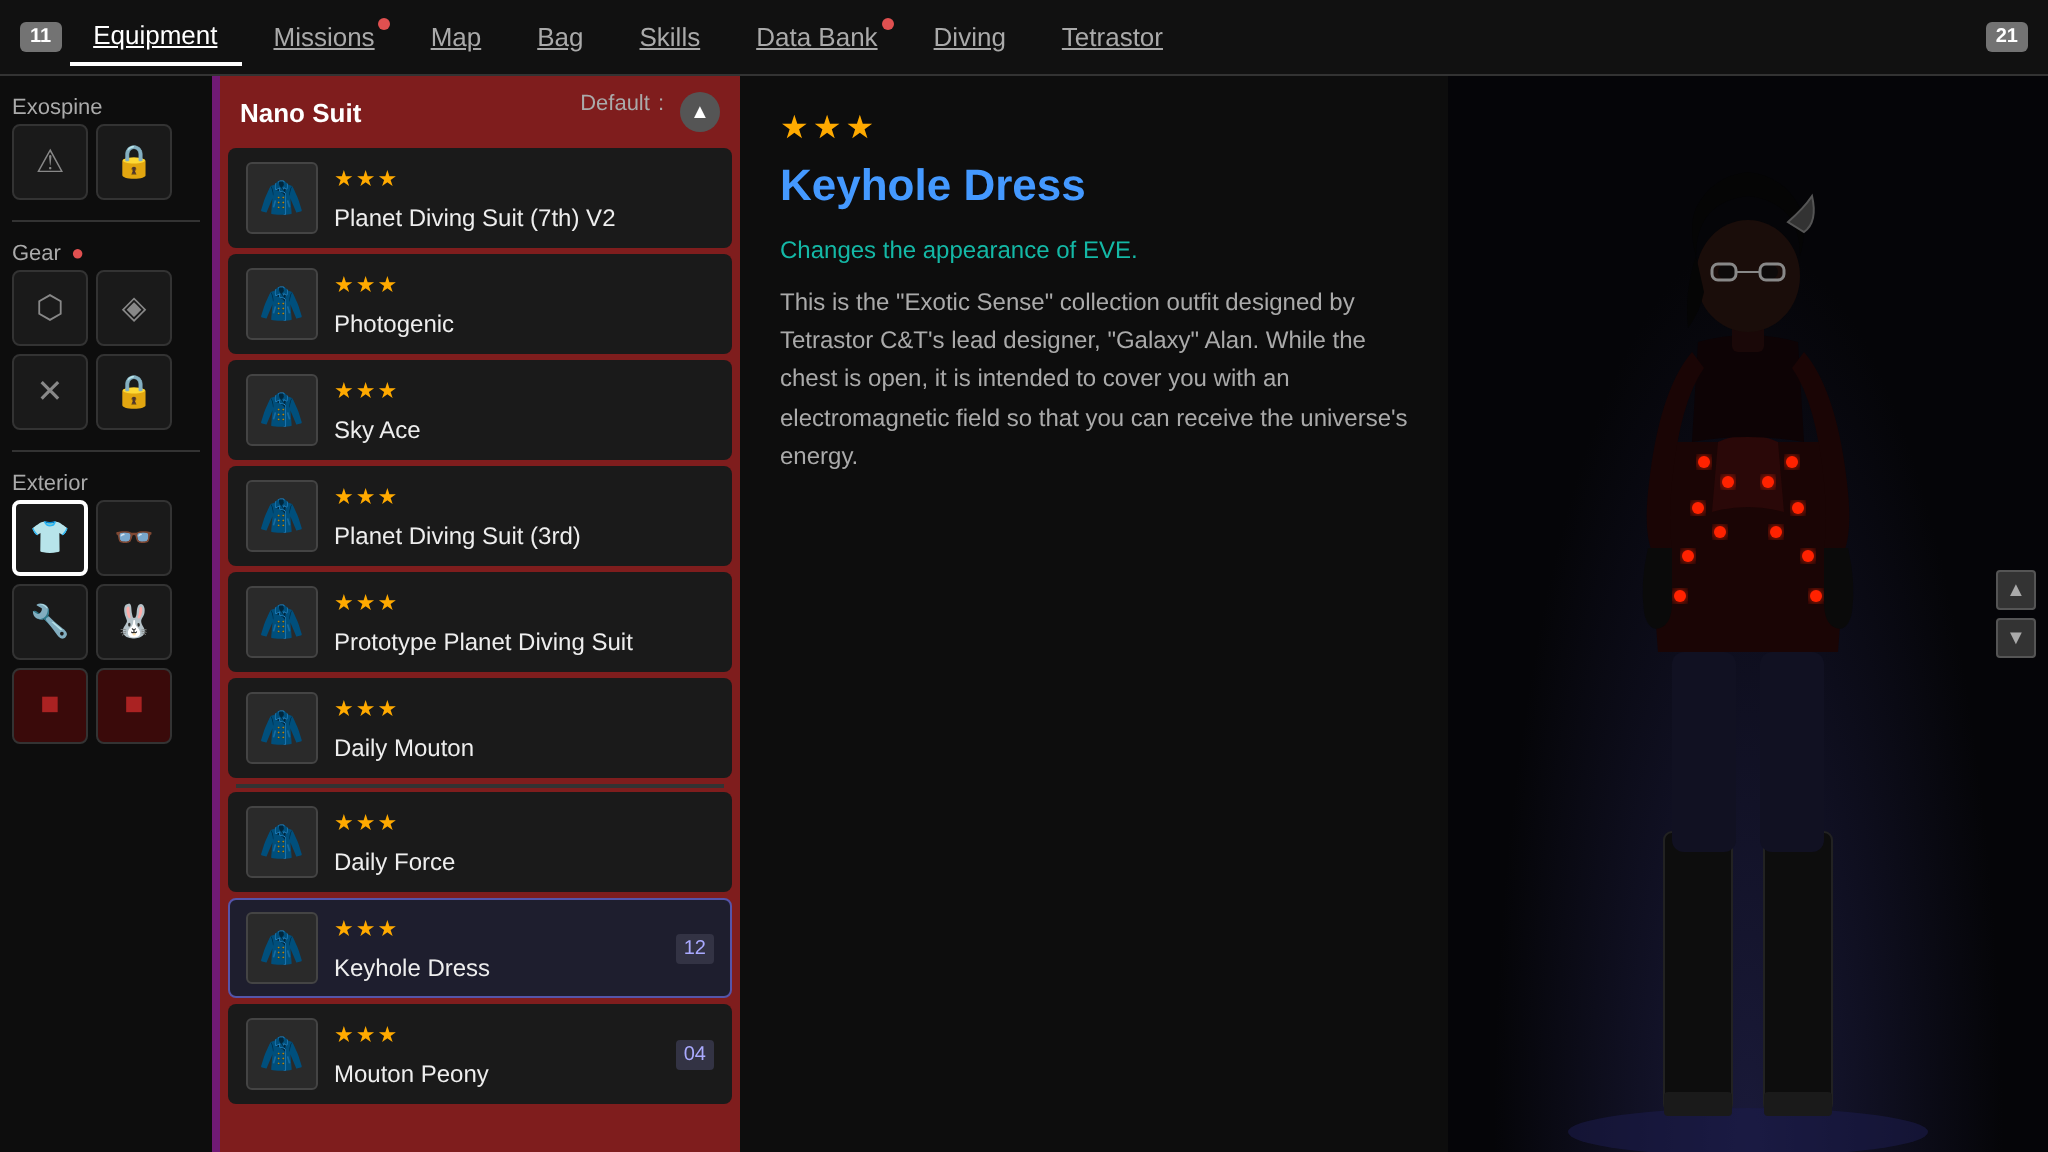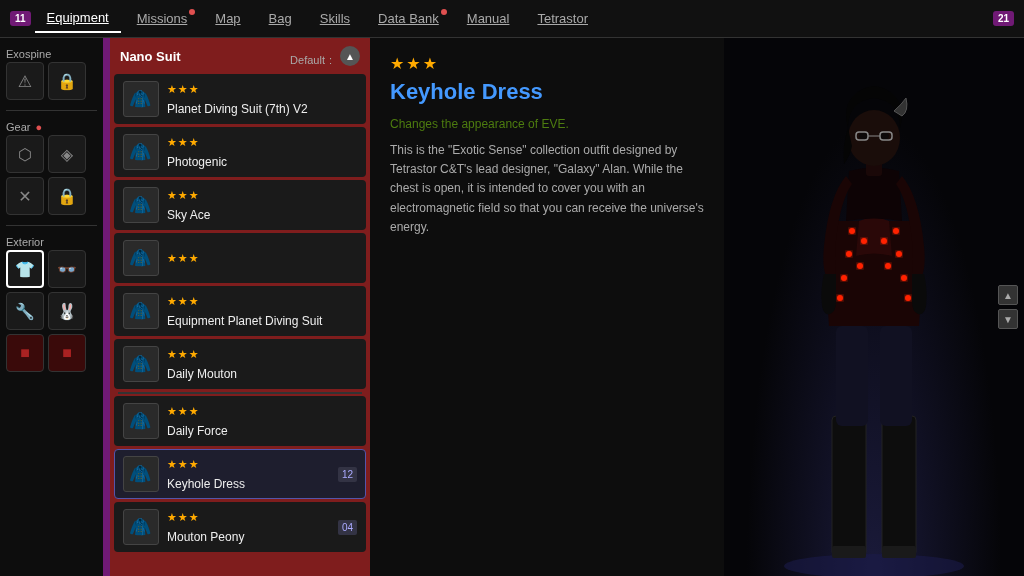--- a/index.html
+++ b/index.html
@@ -17,21 +17,21 @@
     .top-nav {
       display: flex;
       align-items: center;
       background: #111;
       height: 38px;
       padding: 0 10px;
       border-bottom: 1px solid #333;
       gap: 4px;
     }
     .nav-badge {
-      background: #701a75;
+      background: #737373;
       color: #fff;
       font-size: 10px;
       padding: 2px 5px;
       border-radius: 3px;
       font-weight: bold;
     }
     .nav-tab {
       padding: 6px 12px;
       font-size: 13px;
       color: #aaa;
@@ -60,21 +60,21 @@
     }
 
     
     .left-sidebar {
       width: 110px;
       background: #0d0d0d;
       padding: 10px 6px;
       display: flex;
       flex-direction: column;
       gap: 8px;
-      border-right: 7px solid #701a75;
+      border-right: 4px solid #701a75;
     }
     .sidebar-section-label {
       font-size: 11px;
       color: #aaa;
       margin-bottom: 2px;
     }
     .sidebar-icon-row {
       display: flex;
       gap: 4px;
     }
@@ -211,21 +211,21 @@
       margin-bottom: 6px;
     }
     .detail-title {
       font-size: 22px;
       color: #4499ff;
       font-weight: bold;
       margin-bottom: 12px;
     }
     .detail-subtitle {
       font-size: 12px;
-      color: #4d7c0f;
+      color: #14b8a6;
       margin-bottom: 10px;
     }
     .detail-description {
       font-size: 12px;
       color: #aaa;
       line-height: 1.6;
     }
 
     
     .character-panel {
@@ -293,21 +293,21 @@
     <span>Bag</span>
   </div>
   <div class="nav-tab">
     <span>Skills</span>
   </div>
   <div class="nav-tab" style="position:relative">
     <span>Data Bank</span>
     <span class="dot"></span>
   </div>
   <div class="nav-tab">
-    <span>Manual</span>
+    <span>Diving</span>
   </div>
   <div class="nav-tab">
     <span>Tetrastor</span>
   </div>
   <span class="nav-badge" style="margin-left:auto">21</span>
 </div>
 
 <div class="main-layout">
 
   <div class="left-sidebar">
@@ -347,21 +347,21 @@
       <div class="sidebar-icon-row" style="margin-top:4px;">
         <div class="sidebar-icon red-bg" style="color:#aa2222;">■</div>
         <div class="sidebar-icon red-bg" style="color:#aa2222;">■</div>
       </div>
     </div>
   </div>
 
   <div class="middle-panel">
     <div class="middle-header">
       <span class="middle-header-title">Nano Suit</span>
-      <span style="display:flex;align-items:flex-end;gap:4px;padding-left:18px;">
+      <span style="display:flex;align-items:flex-start;gap:4px;padding-left:18px;">
         <span class="default-label">Default</span>
         <span style="color:#aaa;font-size:11px;">:</span>
         <span class="default-icon">▲</span>
       </span>
     </div>
 
     <div class="item-list">
 
       <div class="list-item">
         <div class="item-icon">🧥</div>
@@ -384,28 +384,29 @@
         <div class="item-info">
           <div class="item-stars">★★★</div>
           <div class="item-name">Sky Ace</div>
         </div>
       </div>
 
       <div class="list-item">
         <div class="item-icon">🧥</div>
         <div class="item-info">
           <div class="item-stars">★★★</div>
-        </div>
-      </div>
-
-      <div class="list-item">
-        <div class="item-icon">🧥</div>
-        <div class="item-info">
-          <div class="item-stars">★★★</div>
-          <div class="item-name">Equipment Planet Diving Suit</div>
+          <div class="item-name">Planet Diving Suit (3rd)</div>
+        </div>
+      </div>
+
+      <div class="list-item">
+        <div class="item-icon">🧥</div>
+        <div class="item-info">
+          <div class="item-stars">★★★</div>
+          <div class="item-name">Prototype Planet Diving Suit</div>
         </div>
       </div>
 
       <div class="list-item">
         <div class="item-icon">🧥</div>
         <div class="item-info">
           <div class="item-stars">★★★</div>
           <div class="item-name">Daily Mouton</div>
         </div>
       </div>

